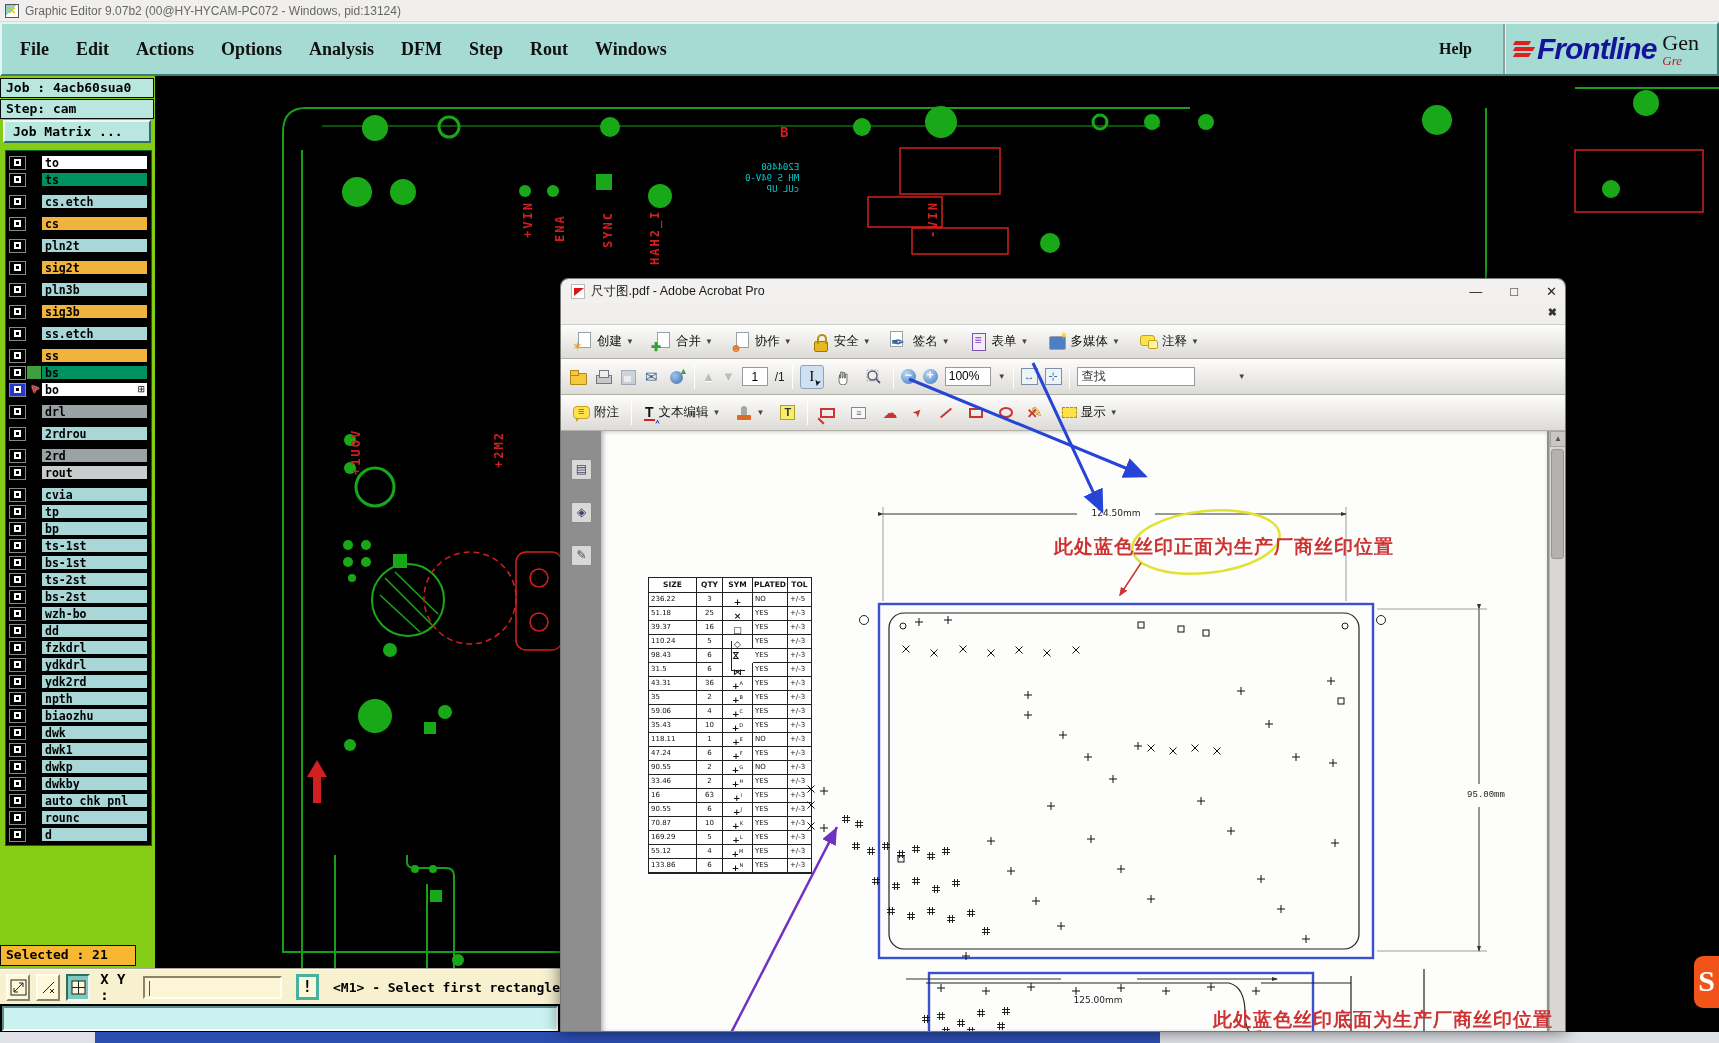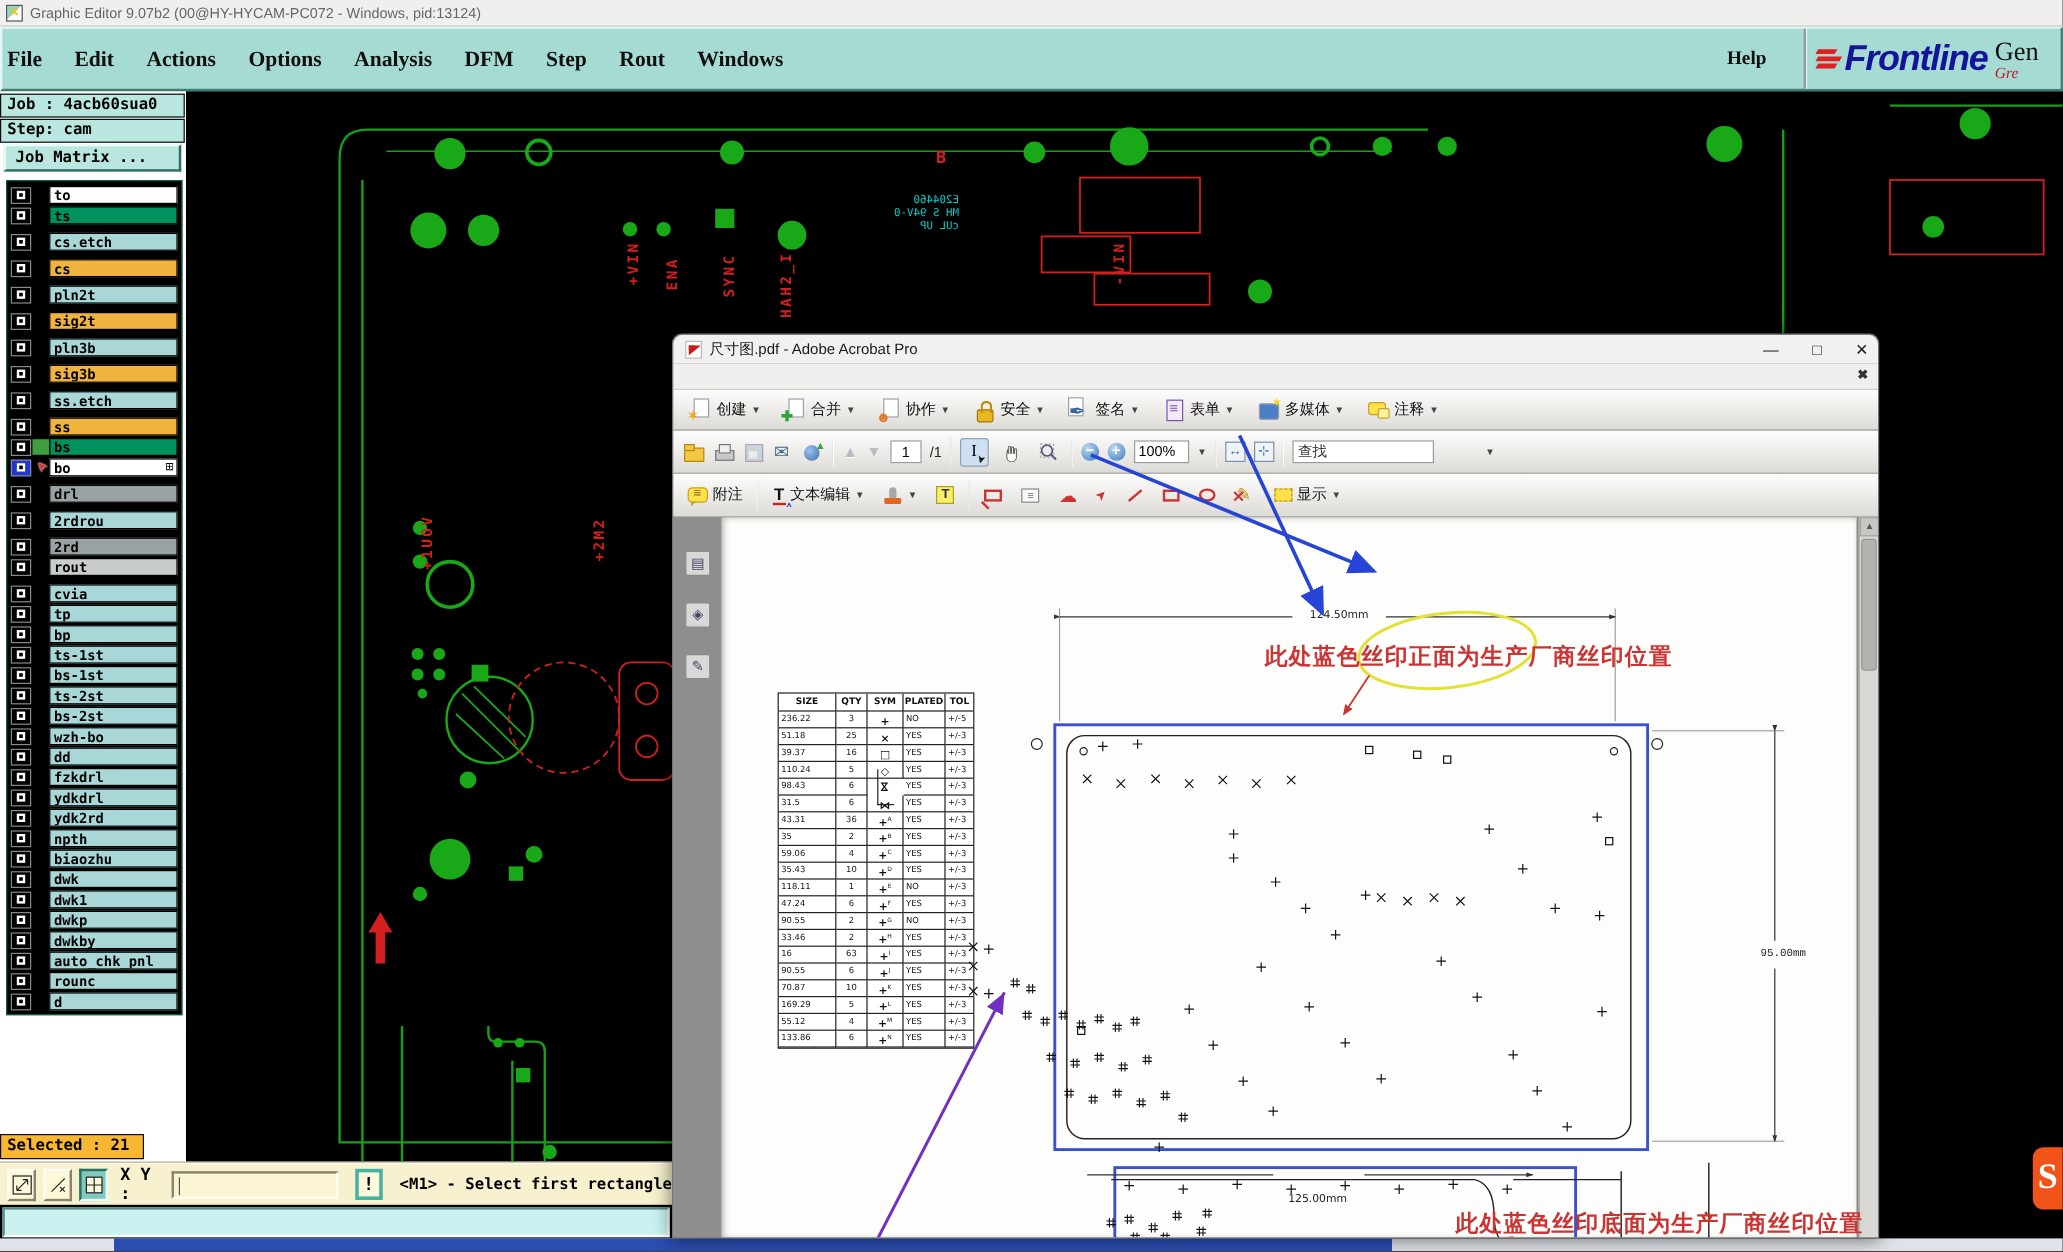--- a/index.html
+++ b/index.html
@@ -6,49 +6,49 @@
   html,body { width:1719px; height:1043px; overflow:hidden; background:#000; font-family:"Liberation Sans",sans-serif; }
   #screen { position:relative; width:1719px; height:1043px; background:#000; }
 
   
   .wtitle { position:absolute; left:0; top:0; width:1719px; height:22px; background:#f0efed; display:flex; align-items:center; gap:6px; padding-left:5px; border-bottom:1px solid #d8d8d8; }
   .wtitle-icon { width:14px; height:14px; background:linear-gradient(135deg,#8fd2c8 45%,#ffffff 45%); border:1px solid #555; color:#e8c510; font-weight:bold; font-size:10px; line-height:12px; text-align:center; }
   .wtitle-text { font-size:12px; color:#666; }
 
   
   .gmenubar { position:absolute; left:0; top:22px; width:1719px; height:54px; background:#a6dbd4; border:2px solid; border-color:#e3f6f2 #3f7d74 #3f7d74 #e3f6f2; display:flex; align-items:center; }
-  .gmenu-items { display:flex; gap:27px; padding-left:4px; }
+  .gmenu-items { display:flex; gap:27px; padding-left:18px; }
   .gmenu-item { font-family:"Liberation Serif",serif; font-weight:bold; font-size:18px; color:#101010; cursor:default; }
   .ghelp { position:absolute; right:245px; top:0; height:100%; display:flex; align-items:center; font-family:"Liberation Serif",serif; font-weight:bold; font-size:16px; color:#101010; }
   .glogo-panel { position:absolute; right:0; top:0; width:214px; height:100%; border-left:3px groove #dff2ee; display:flex; align-items:center; padding-left:8px; overflow:hidden; background:#a6dbd4; }
   .flg-dashes { display:flex; flex-direction:column; gap:2px; margin-right:3px; }
   .flg-dashes i { display:block; height:4px; background:#e02020; transform:skewX(-30deg); }
   .flg-dashes i:nth-child(1){ width:16px; } .flg-dashes i:nth-child(2){ width:20px; } .flg-dashes i:nth-child(3){ width:16px; }
   .flg-name { font-family:"Liberation Sans",sans-serif; font-style:italic; font-weight:bold; font-size:30px; color:#14149a; letter-spacing:-1px; }
   .flg-tags { margin-left:6px; line-height:1; white-space:nowrap; }
   .flg-tag1 { font-family:"Liberation Serif",serif; font-size:22px; color:#111; }
   .flg-tag2 { font-family:"Liberation Serif",serif; font-style:italic; font-size:13px; color:#b91c1c; }
 
   
-  .sidebar { position:absolute; left:0; top:76px; width:155px; height:894px; background:#ffffff; }
+  .sidebar { position:absolute; left:0; top:76px; width:155px; height:894px; background:#84cc16; }
   .jobbox { position:absolute; left:0; width:154px; height:20px; background:#b9e7e0; border:1px solid #0c0c0c; font-family:"DejaVu Sans Mono",monospace; font-weight:bold; font-size:13px; color:#000; padding:1px 0 0 5px; }
   .matrixbtn { position:absolute; left:3px; top:44px; width:148px; height:23px; background:#b9e7e0; border:2px solid; border-color:#eafaf6 #2e6e62 #2e6e62 #eafaf6; font-family:"DejaVu Sans Mono",monospace; font-weight:bold; font-size:13px; color:#000; padding:2px 0 0 8px; cursor:pointer; }
   .layers-panel { position:absolute; left:5px; top:74px; width:147px; background:#000; border:1px solid #063; padding:2px 2px 3px 2px; }
   .lrow { display:flex; align-items:center; height:15px; margin:2px 1px 0 1px; position:relative; }
   .lrow.gap { margin-top:7px; }
   .lchk { width:17px; height:14px; background:#000; border:1px solid #888; display:flex; align-items:center; justify-content:center; flex:none; cursor:pointer; }
   .lchk-in { width:7px; height:7px; background:#000; border:2px solid #fff; }
   .lrow.sel .lchk { background:#2236d0; }
   .lsw { width:14px; height:13px; background:#000; flex:none; margin-left:1px; }
   .larrow { display:none; }
   .lrow.sel .larrow { display:block; position:absolute; left:21px; top:0px; color:#e03030; font-size:11px; transform:rotate(-135deg); text-shadow:0 0 2px #fff,0 0 1px #fff; z-index:2; }
   .lname { flex:1; height:15px; font-family:"DejaVu Sans Mono",monospace; font-weight:bold; font-size:11.5px; line-height:14px; color:#000; padding-left:3px; border:1px solid #000; overflow:hidden; white-space:nowrap; cursor:pointer; }
   .lgrid { display:none; }
   .lrow.sel .lgrid { display:block; position:absolute; right:3px; top:2px; font-size:9px; color:#000; }
-  .selbox { position:absolute; left:0; top:945px; width:120px; height:21px; background:#f7b733; border:1px solid #0c0c0c; font-family:"DejaVu Sans Mono",monospace; font-weight:bold; font-size:13px; padding:1px 0 0 5px; }
+  .selbox { position:absolute; left:0; top:945px; width:136px; height:21px; background:#f7b733; border:1px solid #0c0c0c; font-family:"DejaVu Sans Mono",monospace; font-weight:bold; font-size:13px; padding:1px 0 0 5px; }
 
   
   .statusbar { position:absolute; left:0; top:968px; width:560px; height:36px; background:#f7f1cf; border-top:2px groove #fffbe8; display:flex; align-items:center; gap:6px; padding-left:6px; }
   .sbtn { width:27px; height:27px; background:#fdf8da; border:2px solid; border-color:#fffef2 #8a8468 #8a8468 #fffef2; display:flex; align-items:center; justify-content:center; cursor:pointer; }
   .sbtn.pressed { background:#7fcabe; border-color:#2e6e62 #eafaf6 #eafaf6 #2e6e62; }
   .xylabel { font-family:"DejaVu Sans Mono",monospace; font-weight:bold; font-size:14px; margin-left:4px; }
   .xyinput { width:158px; height:23px; background:#fbf5d5; border:2px solid; border-color:#8a8468 #fffef2 #fffef2 #8a8468; position:relative; }
   .xyinput .caret { position:absolute; left:4px; top:3px; width:1px; height:15px; background:#555; }
   .alertbtn { width:26px; height:26px; background:#fdf8da; border:3px solid #46b3a0; font-family:"DejaVu Sans Mono",monospace; font-weight:bold; font-size:15px; display:flex; align-items:center; justify-content:center; margin-left:8px; cursor:pointer; }
   .sbmsg { font-family:"DejaVu Sans Mono",monospace; font-weight:bold; font-size:13px; margin-left:8px; white-space:nowrap; }

